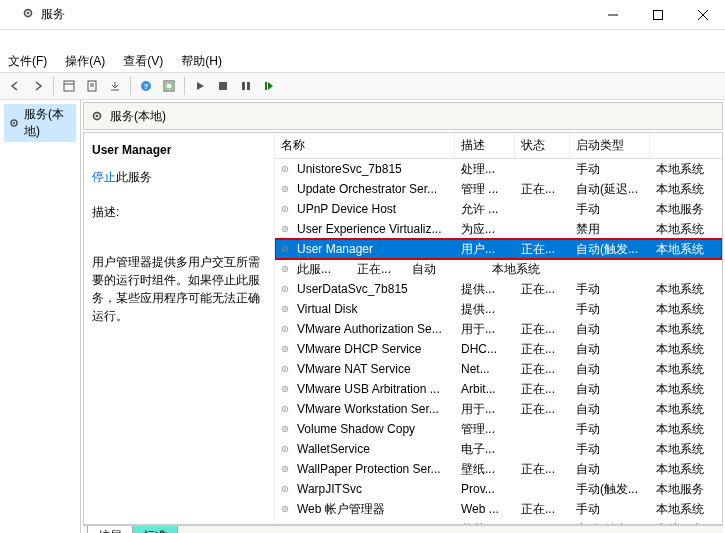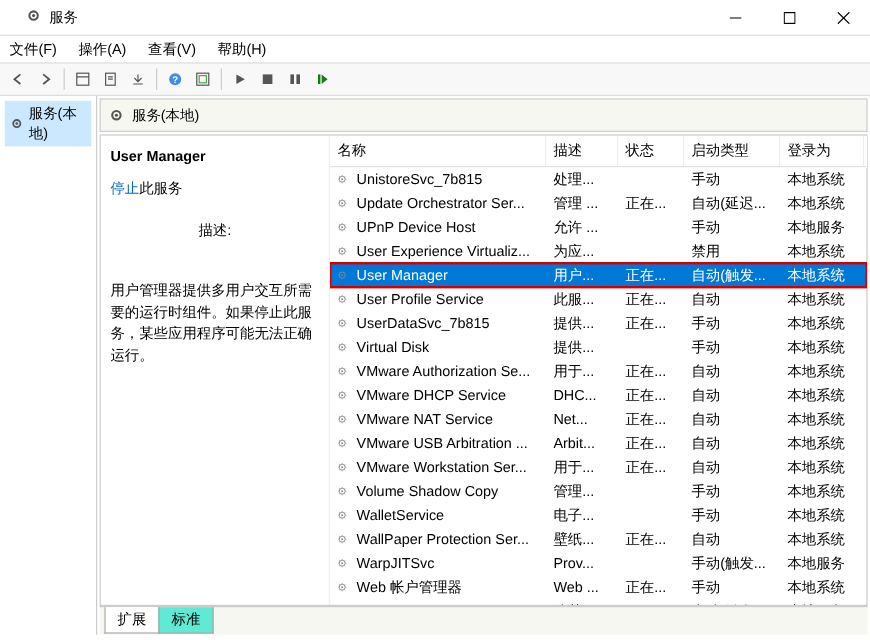--- a/index.html
+++ b/index.html
@@ -4,37 +4,37 @@
   <style>
     * { margin: 0; padding: 0; box-sizing: border-box; font-family: "Microsoft YaHei", "Segoe UI", sans-serif; }
     body { width: 725px; height: 533px; overflow: hidden; background: #fff; font-size: 12px; color: #000; }
 
     .titlebar { height: 30px; display: flex; align-items: center; padding-left: 21px; border-bottom: 1px solid #ddd; }
     .titlebar .icon { margin-right: 6px; }
     .titlebar .title { flex: 1; }
     .titlebar .win-btns { display: flex; }
     .titlebar .win-btn { width: 45px; height: 30px; display: flex; align-items: center; justify-content: center; color: #444; }
 
-    .menubar { height: 22px; display: flex; align-items: center; padding-left: 4px; gap: 10px; }
+    .menubar { height: 22px; display: flex; align-items: center; padding-left: 4px; gap: 10px; margin-top: 20px; }
     .menubar span { padding: 2px 4px; }
 
     .toolbar { height: 28px; border-top: 1px solid #ddd; border-bottom: 1px solid #ddd; display: flex; align-items: center; padding: 0 4px; gap: 1px; background: #f8f8f8; }
     .toolbar .tb-btn { width: 22px; height: 22px; display: flex; align-items: center; justify-content: center; border: 1px solid transparent; border-radius: 2px; color: #555; }
     .toolbar .sep { width: 1px; height: 18px; background: #ccc; margin: 0 3px; }
 
     .content { display: flex; height: calc(533px - 30px - 22px - 28px - 4px); }
     .leftpanel { width: 135px; border-right: 1px solid #ccc; padding: 4px; }
     .tree-item { display: flex; align-items: center; gap: 4px; background: #cce8ff; padding: 2px 4px; }
     .rightpanel { flex: 1; display: flex; flex-direction: column; }
     .panel-header { height: 28px; border: 1px solid #ccc; margin: 2px; display: flex; align-items: center; padding-left: 6px; gap: 6px; background: #f7f7f2; }
     .panel-body { flex: 1; display: flex; border: 1px solid #ccc; margin: 0 2px; overflow: hidden; }
     .detail-pane { width: 190px; padding: 10px 8px; font-size: 12px; }
     .detail-pane .name { font-weight: bold; margin-bottom: 12px; }
     .detail-pane .lnk { color: #0066cc; cursor: pointer; }
-    .detail-pane .desc-head { margin-top: 18px; margin-bottom: 4px; text-align: center; }
+    .detail-pane .desc-head { margin-top: 18px; margin-bottom: 4px; }
     .detail-pane .desc-body { line-height: 1.5; margin-top: 32px; }
     .list-pane { flex: 1; overflow-y: auto; border-left: 1px solid #eee; }
     .list-header { display: flex; border-bottom: 1px solid #e0e0e0; position: sticky; top: 0; background: #fff; z-index: 1; }
     .list-header div { padding: 4px 6px; border-right: 1px solid #eee; }
     .c-name { width: 180px; }
     .c-desc { width: 60px; }
     .c-status { width: 55px; }
     .c-start { width: 80px; }
     .c-logon { width: 70px; }
     .row { display: flex; align-items: center; height: 20px; padding-left: 2px; }
@@ -187,21 +187,20 @@
         <div class="desc-head">描述:</div>
         <div class="desc-body">用户管理器提供多用户交互所需要的运行时组件。如果停止此服务，某些应用程序可能无法正确运行。</div>
       </div>
 
       <div class="list-pane">
         <div class="list-header">
           <div class="c-name">名称</div>
           <div class="c-desc">描述</div>
           <div class="c-status">状态</div>
           <div class="c-start">启动类型</div>
-          <div class="c-logon">登录为</div>
         </div>
         <div id="rows">
             <div class="row">
               <div class="svc-icon">
                 <svg width="14" height="14" viewBox="0 0 16 16">
                   <circle cx="8" cy="8" r="5" fill="none" stroke="#888" stroke-width="1.5"></circle>
                   <circle cx="8" cy="8" r="1.5" fill="#888"></circle>
                   <path d="M8 1 L8 3 M8 13 L8 15 M1 8 L3 8 M13 8 L15 8 M3 3 L4.5 4.5 M11.5 11.5 L13 13 M13 3 L11.5 4.5 M4.5 11.5 L3 13" stroke="#888"></path>
                 </svg>
               </div>
@@ -268,21 +267,20 @@
               <div class="c-logon">本地系统</div>
             </div>
             <div class="row">
               <div class="svc-icon">
                 <svg width="14" height="14" viewBox="0 0 16 16">
                   <circle cx="8" cy="8" r="5" fill="none" stroke="#888" stroke-width="1.5"></circle>
                   <circle cx="8" cy="8" r="1.5" fill="#888"></circle>
                   <path d="M8 1 L8 3 M8 13 L8 15 M1 8 L3 8 M13 8 L15 8 M3 3 L4.5 4.5 M11.5 11.5 L13 13 M13 3 L11.5 4.5 M4.5 11.5 L3 13" stroke="#888"></path>
                 </svg>
               </div>
-              <div class="c-name">User Profile Service</div>
               <div class="c-desc">此服...</div>
               <div class="c-status">正在...</div>
               <div class="c-start">自动</div>
               <div class="c-logon">本地系统</div>
             </div>
             <div class="row">
               <div class="svc-icon">
                 <svg width="14" height="14" viewBox="0 0 16 16">
                   <circle cx="8" cy="8" r="5" fill="none" stroke="#888" stroke-width="1.5"></circle>
                   <circle cx="8" cy="8" r="1.5" fill="#888"></circle>

